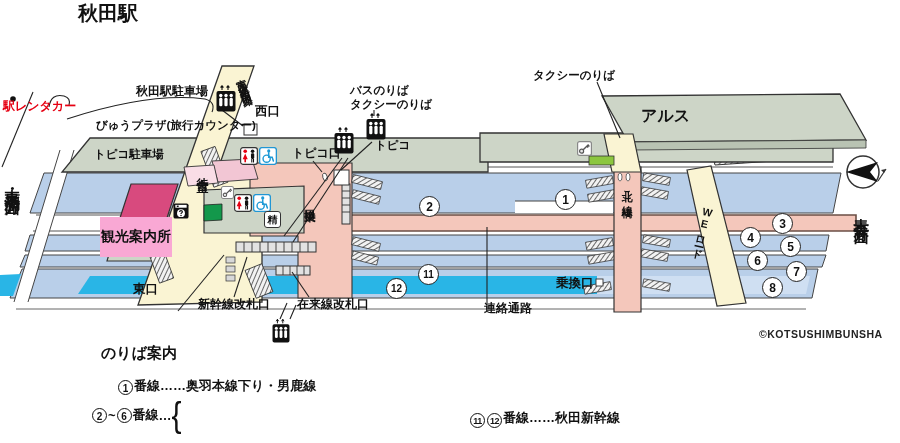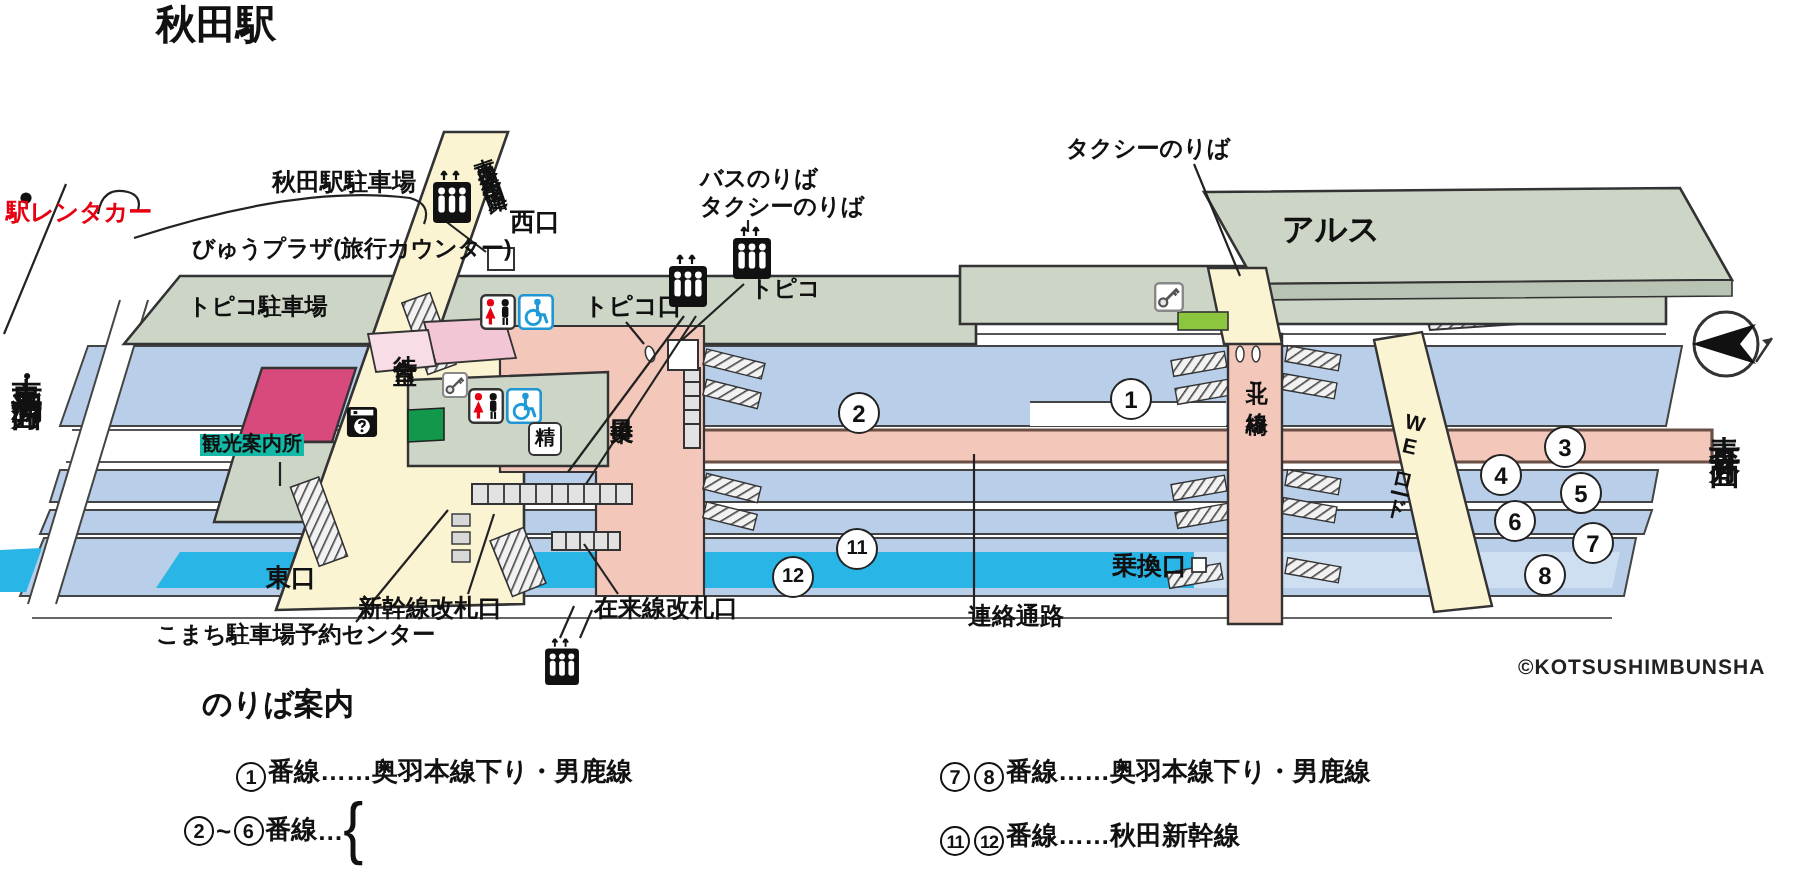--- a/index.html
+++ b/index.html
@@ -253,25 +253,24 @@
 <div class="lbl" style="left:96px;top:119px;font-size:11.5px">びゅうプラザ(旅行カウンター)</div>
 <div class="lbl" style="left:255px;top:104px;font-size:12.5px">西口</div>
 <div class="lbl" style="left:350px;top:84px;font-size:11.5px">バスのりば</div>
 <div class="lbl" style="left:350px;top:98px;font-size:11.5px">タクシーのりば</div>
 <div class="lbl" style="left:533px;top:69px;font-size:11.5px">タクシーのりば</div>
 <div class="lbl" style="left:641px;top:107px;font-size:16px">アルス</div>
 <div class="lbl" style="left:94px;top:148px;font-size:11.5px">トピコ駐車場</div>
 <div class="lbl" style="left:292px;top:147px;font-size:12px">トピコ口</div>
 <div class="lbl" style="left:375px;top:139px;font-size:11.5px">トピコ</div>
 <div class="lbl vtext" style="left:231px;top:72px;font-size:10.5px;letter-spacing:2.5px;transform:rotate(-19deg);transform-origin:50% 0">東西連絡自由通路</div>
-<div class="lbl" style="left:100px;top:217px;font-size:10px;background:#14b8a6;padding:0 1px">観光案内所</div>
+<div class="lbl" style="left:100px;top:217px;font-size:14px;background:#f9a8d4;padding:12px 1px">観光案内所</div>
 <div class="lbl vtext" style="left:195px;top:167px;letter-spacing:2px">待合室</div>
 <div class="lbl" style="left:133px;top:282px;font-size:12.5px">東口</div>
-<div class="lbl" style="left:78px;top:312px;font-size:11.5px">こまち駐車場予約センター</div>
-<div class="lbl" style="left:179px;top:298px">新幹線改札口</div>
+<div class="lbl" style="left:198px;top:298px">新幹線改札口</div>
 <div class="lbl" style="left:297px;top:298px">在来線改札口</div>
 <div class="lbl" style="left:484px;top:302px">連絡通路</div>
 <div class="lbl vtext" style="left:303px;top:201px;font-size:11.5px">乗換口</div>
 <div class="lbl" style="left:556px;top:276px;font-size:12.5px">乗換口</div>
 <div class="lbl vtext" style="left:621px;top:182px;font-size:11px;letter-spacing:1px">北こ線橋</div>
 <div class="lbl vtext" style="left:702px;top:206px;font-size:10.5px;transform:rotate(13deg);transform-origin:50% 0">WEロード</div>
 <div class="lbl" style="left:759px;top:329px;font-size:10.5px;letter-spacing:0.5px;color:#222">©KOTSUSHIMBUNSHA</div>
 <div class="lbl vtext" style="left:4px;top:176px;font-size:15.5px;letter-spacing:2px">東京・新潟方面</div>
 <div class="lbl vtext" style="left:853px;top:205px;font-size:15.5px;letter-spacing:4px">青森方面</div>
 
@@ -294,21 +293,18 @@
 
 <div class="legend-row" style="left: 91px; top: 398px; display: flex; align-items: center;">
   <span class="cnum">2</span>
       <span>~</span>
       <span class="cnum">6</span>
       <span>番線</span>
       <span>…</span>
   <span class="brace">{</span>
 </div>
 
-<div class="legend-row" style="left:469px;top:377px">
-  <span class="cnum">7</span><span class="cnum">8</span><span>番線</span><span>……</span><span>奥羽本線下り・男鹿線</span>
-</div>
 
 <div class="legend-row" style="left:469px;top:409px">
   <span class="cnum wide">11</span><span class="cnum wide">12</span><span>番線</span><span>……</span><span>秋田新幹線</span>
 </div>
 
 </div>
 
 </body></html>

